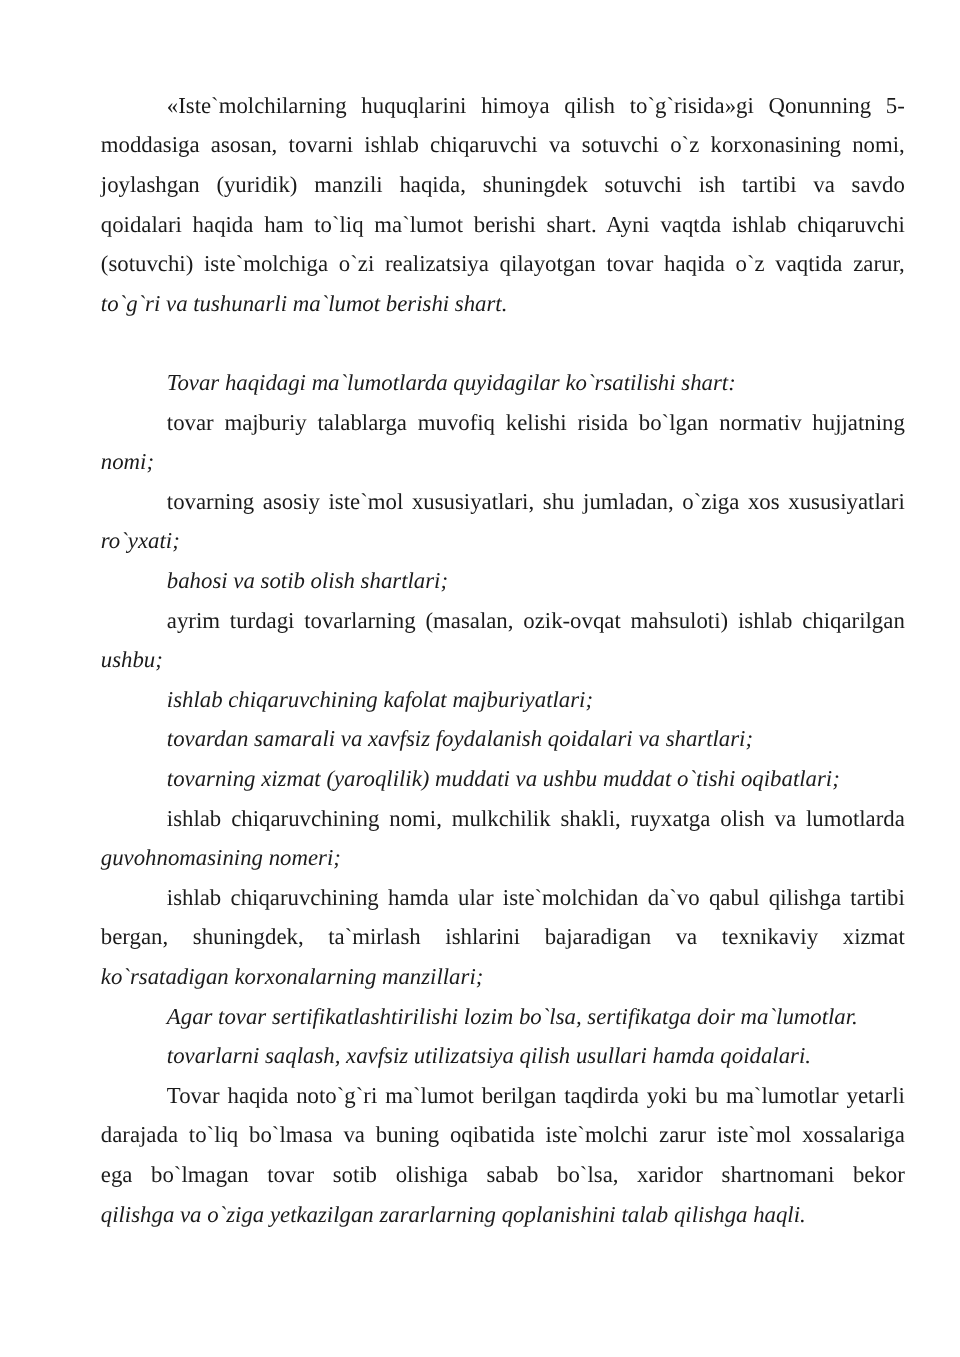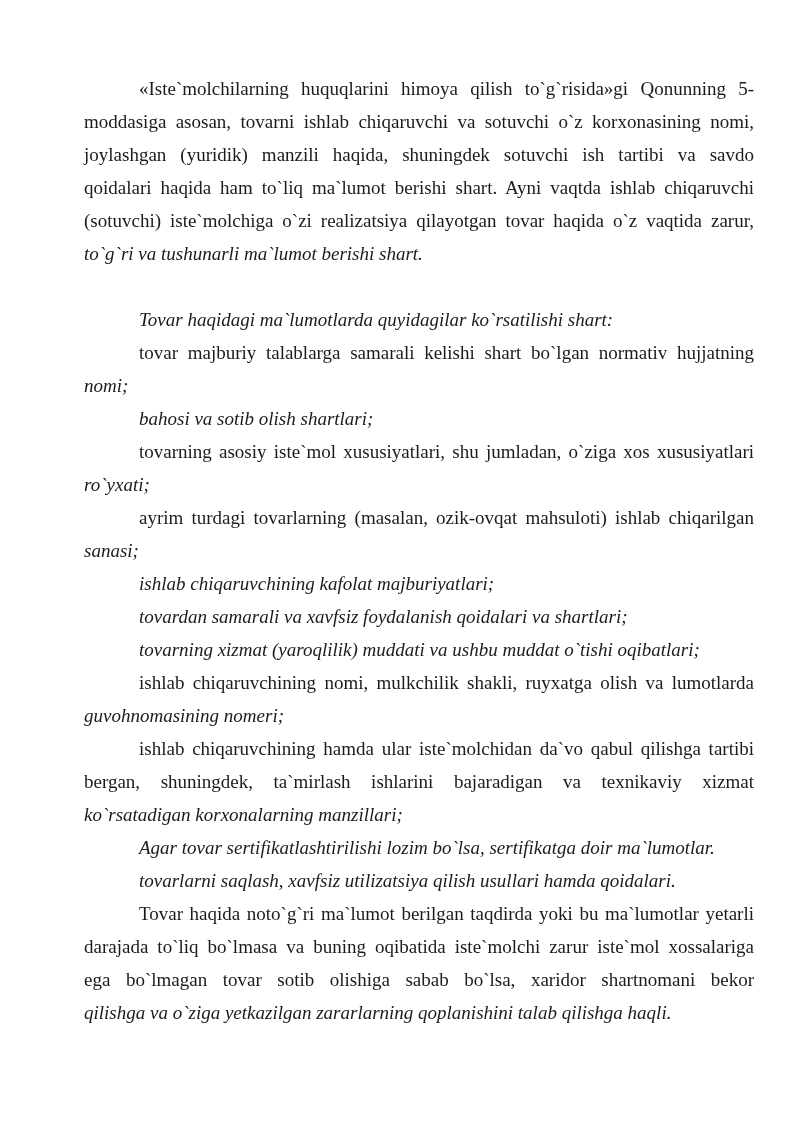--- a/index.html
+++ b/index.html
@@ -45,33 +45,33 @@
         <div class="line">moddasiga asosan, tovarni ishlab chiqaruvchi va sotuvchi o`z korxonasining nomi,</div>
         <div class="line">joylashgan (yuridik) manzili haqida, shuningdek sotuvchi ish tartibi va savdo</div>
         <div class="line">qoidalari haqida ham to`liq ma`lumot berishi shart. Ayni vaqtda ishlab chiqaruvchi</div>
         <div class="line">(sotuvchi) iste`molchiga o`zi realizatsiya qilayotgan tovar haqida o`z vaqtida zarur,</div>
         <div class="line last">to`g`ri va tushunarli ma`lumot berishi shart.</div>
       </div>
       <div class="paragraph gap">
         <div class="line indent last">Tovar haqidagi ma`lumotlarda quyidagilar ko`rsatilishi shart:</div>
       </div>
       <div class="paragraph">
-        <div class="line indent">tovar majburiy talablarga samarali kelishi shart bo`lgan normativ hujjatning</div>
+        <div class="line indent">tovar majburiy talablarga muvofiq kelishi risida bo`lgan normativ hujjatning</div>
         <div class="line last">nomi;</div>
-      </div>
-      <div class="paragraph">
-        <div class="line indent last">bahosi va sotib olish shartlari;</div>
       </div>
       <div class="paragraph">
         <div class="line indent">tovarning asosiy iste`mol xususiyatlari, shu jumladan, o`ziga xos xususiyatlari</div>
         <div class="line last">ro`yxati;</div>
       </div>
       <div class="paragraph">
+        <div class="line indent last">bahosi va sotib olish shartlari;</div>
+      </div>
+      <div class="paragraph">
         <div class="line indent">ayrim turdagi tovarlarning (masalan, ozik-ovqat mahsuloti) ishlab chiqarilgan</div>
-        <div class="line last">sanasi;</div>
+        <div class="line last">ushbu;</div>
       </div>
       <div class="paragraph">
         <div class="line indent last">ishlab chiqaruvchining kafolat majburiyatlari;</div>
       </div>
       <div class="paragraph">
         <div class="line indent last">tovardan samarali va xavfsiz foydalanish qoidalari va shartlari;</div>
       </div>
       <div class="paragraph">
         <div class="line indent last">tovarning xizmat (yaroqlilik) muddati va ushbu muddat o`tishi oqibatlari;</div>
       </div>

